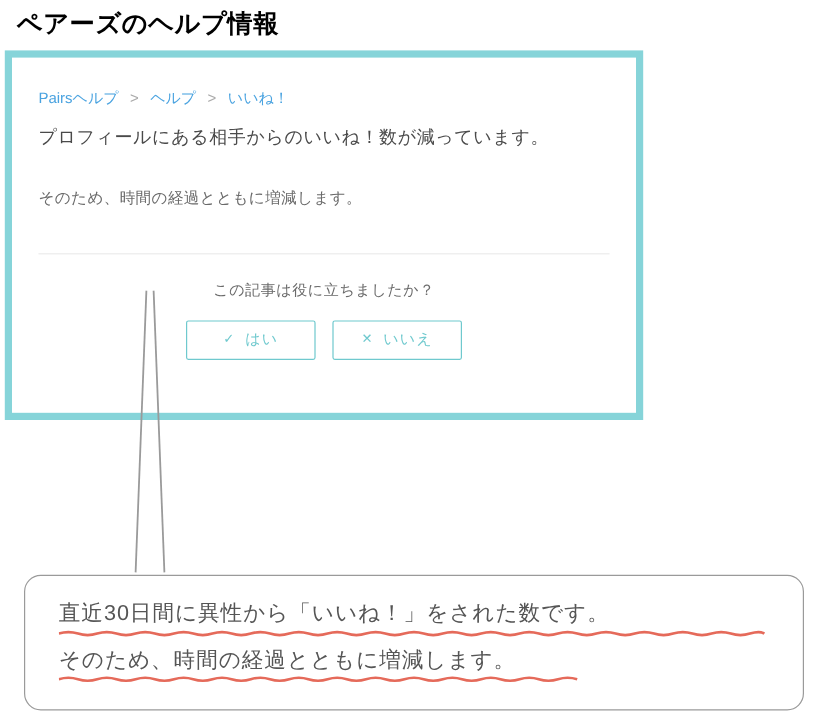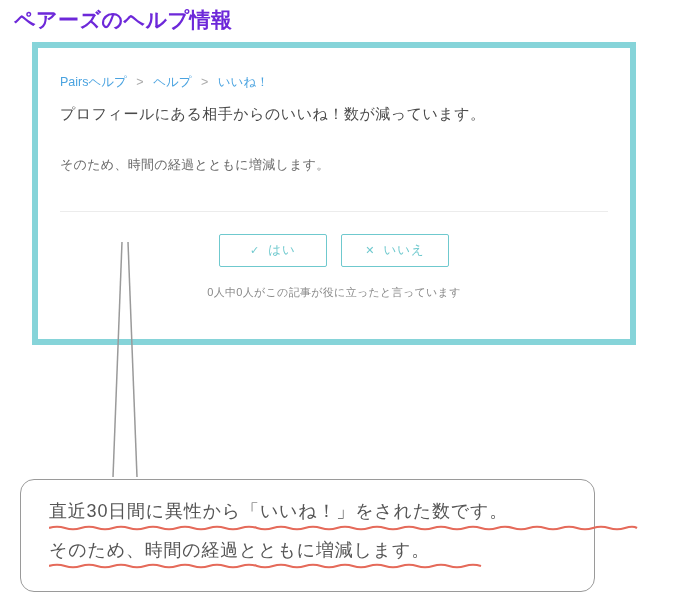--- a/index.html
+++ b/index.html
@@ -4,32 +4,32 @@
   <style>
     * { margin: 0; padding: 0; box-sizing: border-box; }
     body {
       font-family: "Hiragino Kaku Gothic ProN", "Hiragino Sans", Meiryo, sans-serif;
       background: #ffffff;
       width: 689px;
       height: 602px;
       position: relative;
     }
     .page-title {
-      color: #6d28d9;
+      color: #000000;
       font-size: 21px;
       font-weight: bold;
       padding: 6px 0 8px 14px;
       letter-spacing: 0.5px;
     }
     .help-box {
-      margin: 0 32px;
+      margin: 0 4px;
       border: 6px solid #86D4D9;
-      padding: 26px 22px 39px 22px;
-      background: #ffffff;
-      width: 604px;
+      padding: 26px 22px 26px 22px;
+      background: #ffffff;
+      width: 532px;
     }
     .breadcrumb {
       font-size: 12.5px;
       margin-bottom: 14px;
       color: #999;
     }
     .breadcrumb .crumb {
       color: #4AA3E0;
       text-decoration: none;
     }
@@ -96,21 +96,21 @@
       font-size: 11px;
       color: #888888;
       letter-spacing: 0.3px;
     }
 
     
     .callout {
       position: absolute;
       left: 20px;
       top: 479px;
-      width: 575px;
+      width: 650px;
       border: 1.5px solid #9a9a9a;
       border-radius: 14px;
       padding: 16px 18px 18px 28px;
       background: #ffffff;
     }
     .callout-line {
       font-size: 18px;
       color: #555555;
       letter-spacing: 0.8px;
       line-height: 1.75;
@@ -156,31 +156,31 @@
 
   <div class="article-title">プロフィールにある相手からのいいね！数が減っています。</div>
 
   <div class="article-body">
     <p>そのため、時間の経過とともに増減します。</p>
   </div>
 
   <hr class="divider">
 
   <div class="feedback">
+    <div class="feedback-q">この記事は役に立ちましたか？</div>
     <div class="fb-buttons">
       <button class="fb-btn">
         <span class="icon">✓</span>
         <span>はい</span>
       </button>
       <button class="fb-btn">
         <span class="icon">✕</span>
         <span>いいえ</span>
       </button>
     </div>
-    <div class="feedback-count">0人中0人がこの記事が役に立ったと言っています</div>
   </div>
 </div>
 
 <svg class="pointer" viewBox="0 0 30 240" width="30" height="240">
   <path d="M 12 0 L 3 235" stroke="#9a9a9a" stroke-width="1.5" fill="none"></path>
   <path d="M 18 0 L 27 235" stroke="#9a9a9a" stroke-width="1.5" fill="none"></path>
 </svg>
 
 <div class="callout">
   <div class="callout-row">

